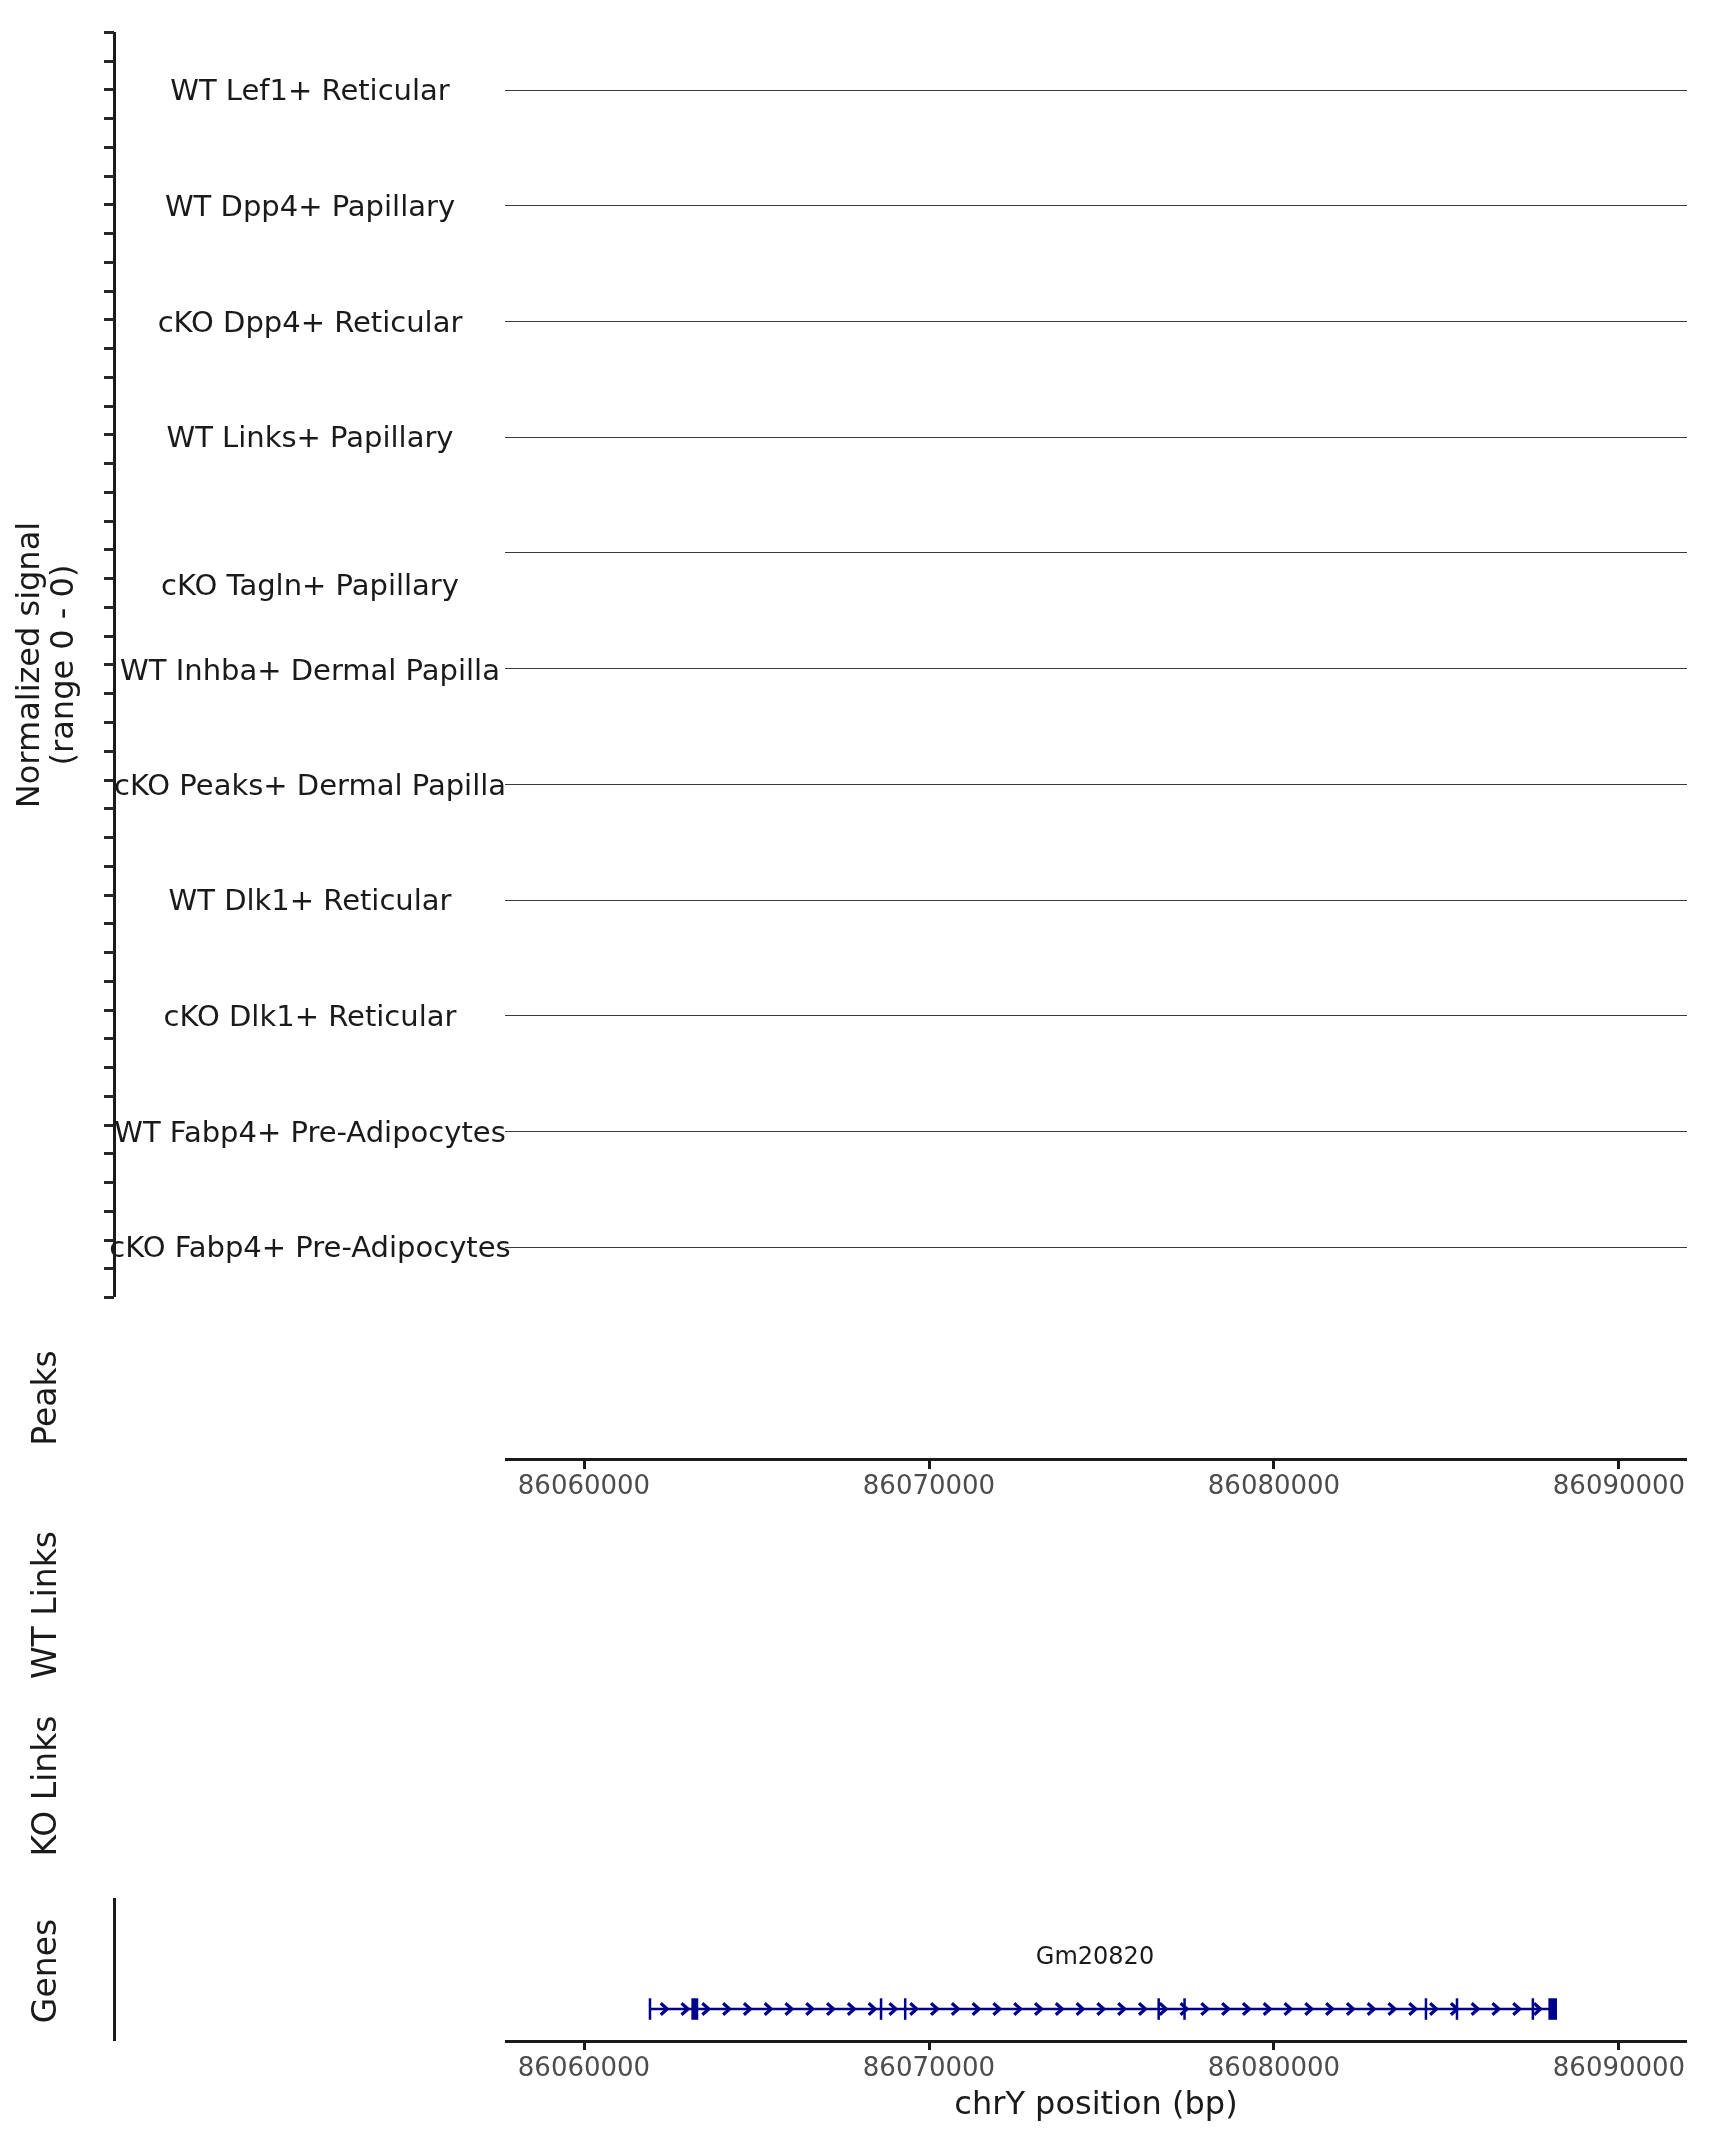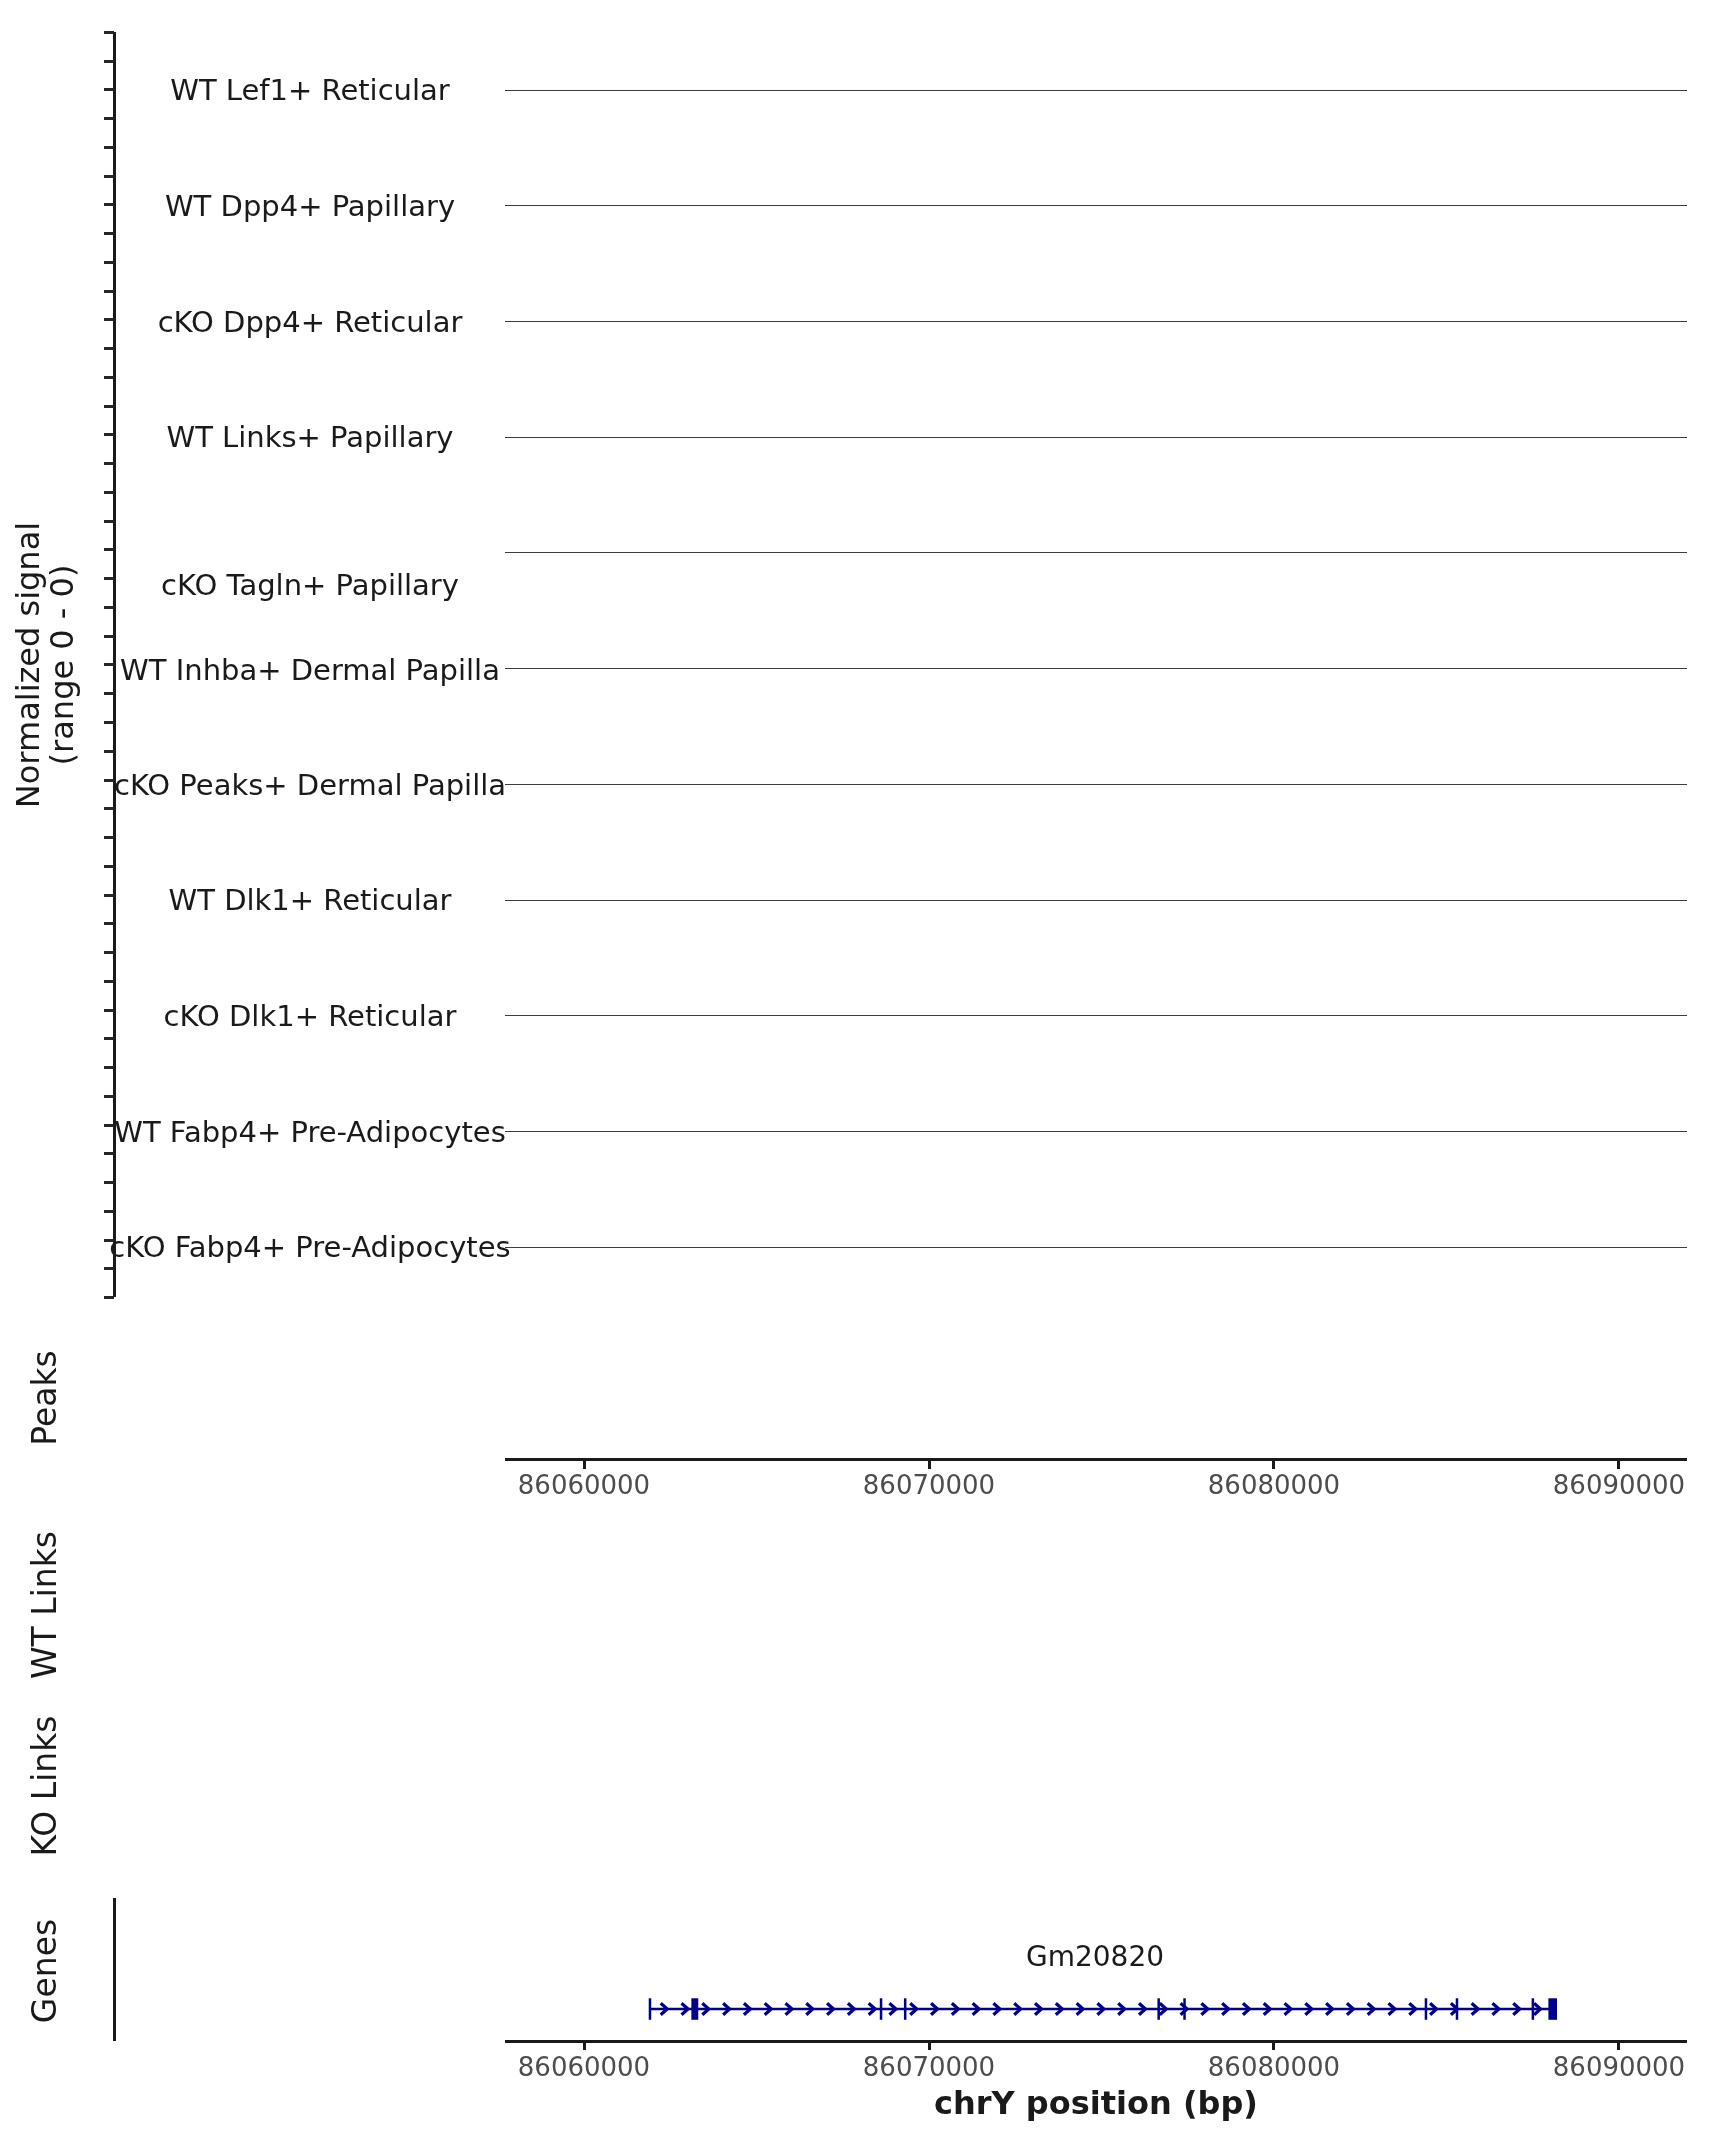--- a/index.html
+++ b/index.html
@@ -29,27 +29,27 @@
   .track-line{position:absolute;left:505px;width:1182px;height:1.4px;background:#3c3c3c;}
   
   .axis-line{left:505px;width:1182px;height:2.9px;background:#1a1a1a;}
   .xtick{position:absolute;width:2.9px;height:8px;background:#1a1a1a;}
   .xticklabel{
     position:absolute;transform:translateX(-50%);
     font-size:26px;color:#4d4d4d;white-space:nowrap;
   }
   .axis-title{
     position:absolute;transform:translate(-50%,-50%);
-    font-size:32px;color:#1a1a1a;white-space:nowrap;font-weight:bold;
+    font-size:32px;color:#1a1a1a;white-space:nowrap;
   }
   
   .genes-bracket{left:113px;top:1898px;width:2.9px;height:143px;background:#1a1a1a;}
   .gene-name{
     position:absolute;transform:translate(-50%,-50%);
-    font-size:28px;color:#1a1a1a;white-space:nowrap;
+    font-size:24px;color:#1a1a1a;white-space:nowrap;
   }
   #gene-svg{position:absolute;left:0;top:0;pointer-events:none;}
 </style>
 </head>
 <body>
 
 <div id="figure">
 
   <div class="abs y-bracket-line"></div>
   <div id="y-bracket-ticks">

